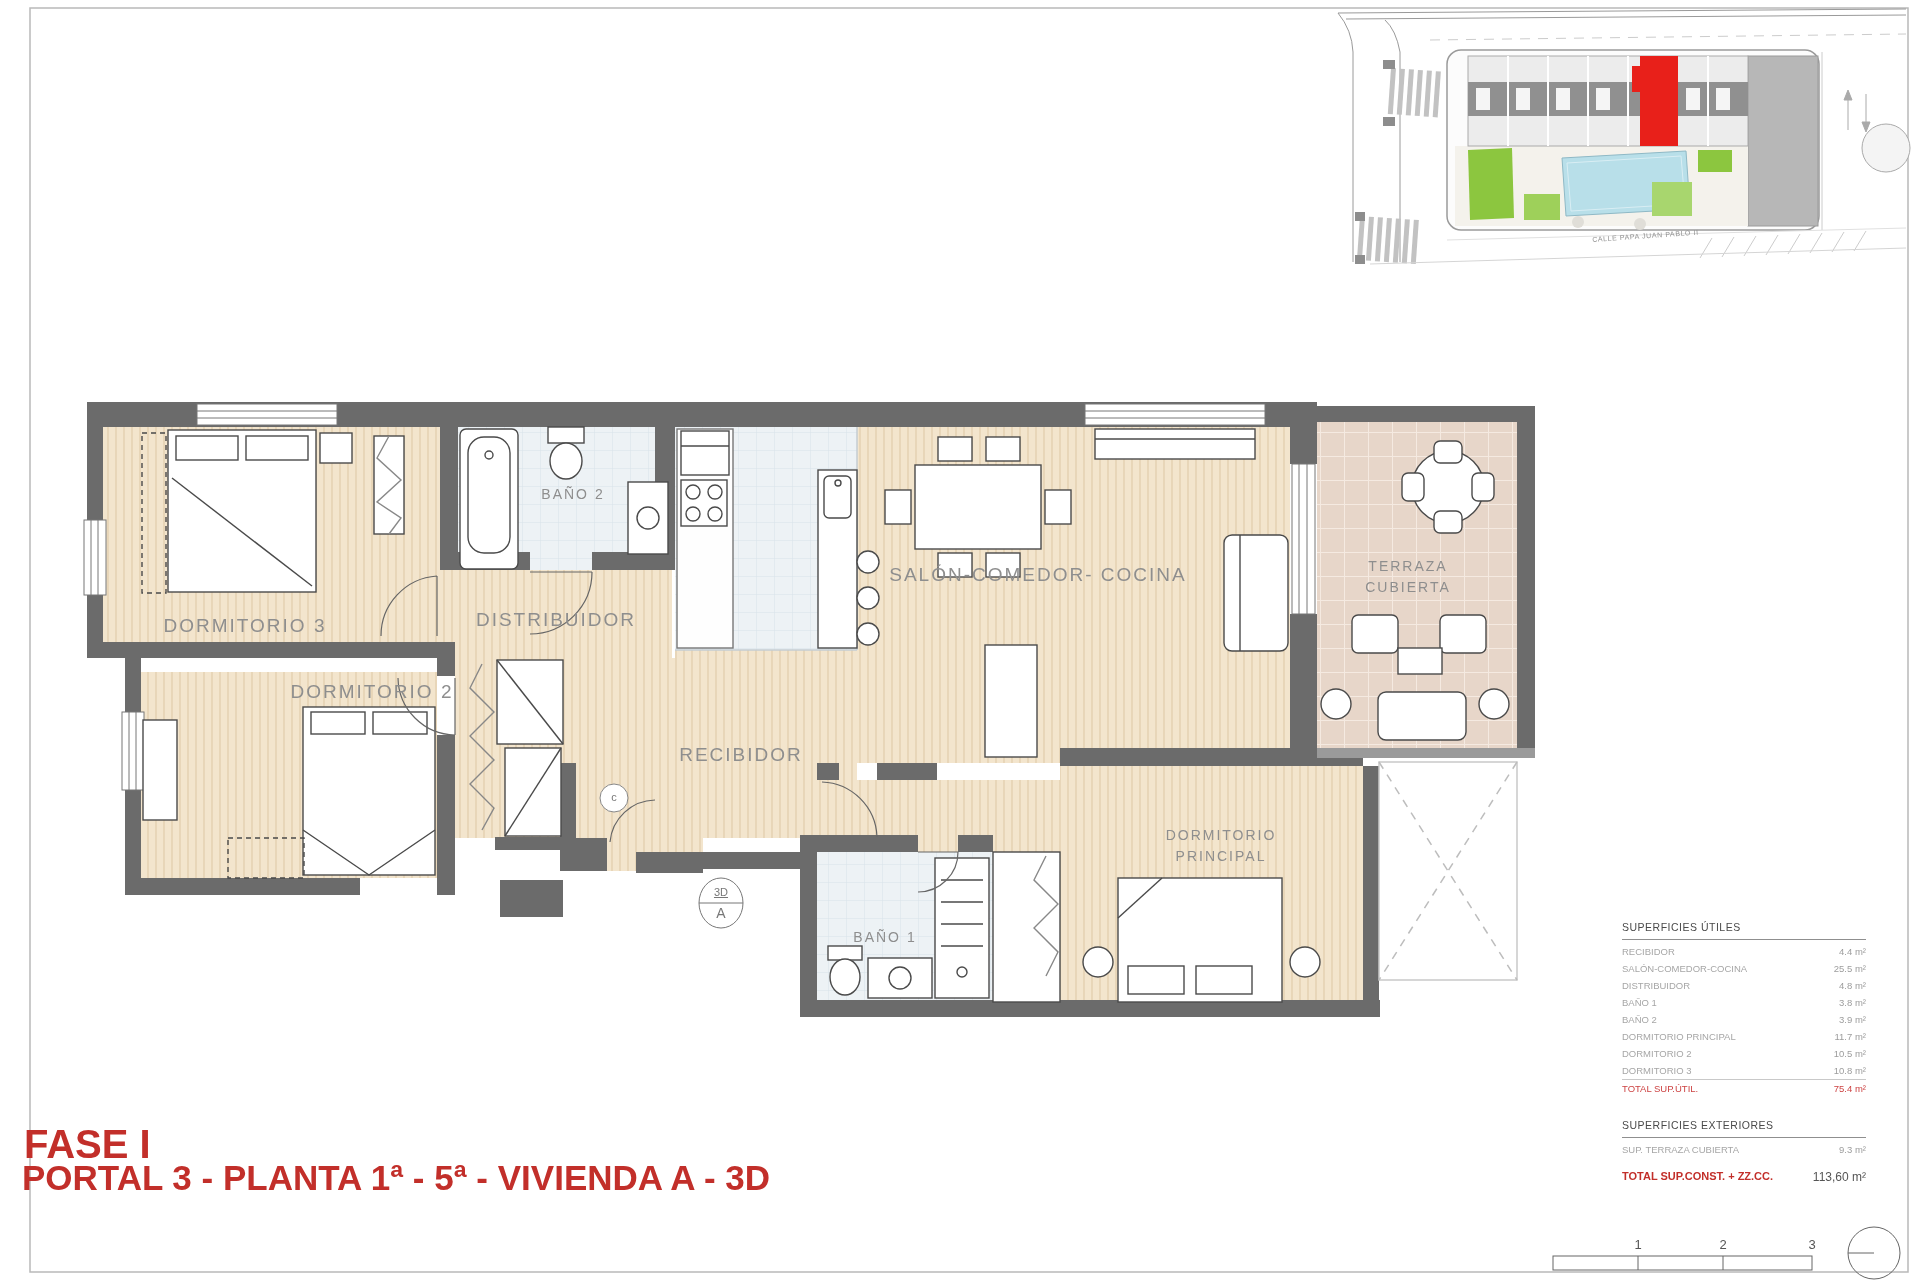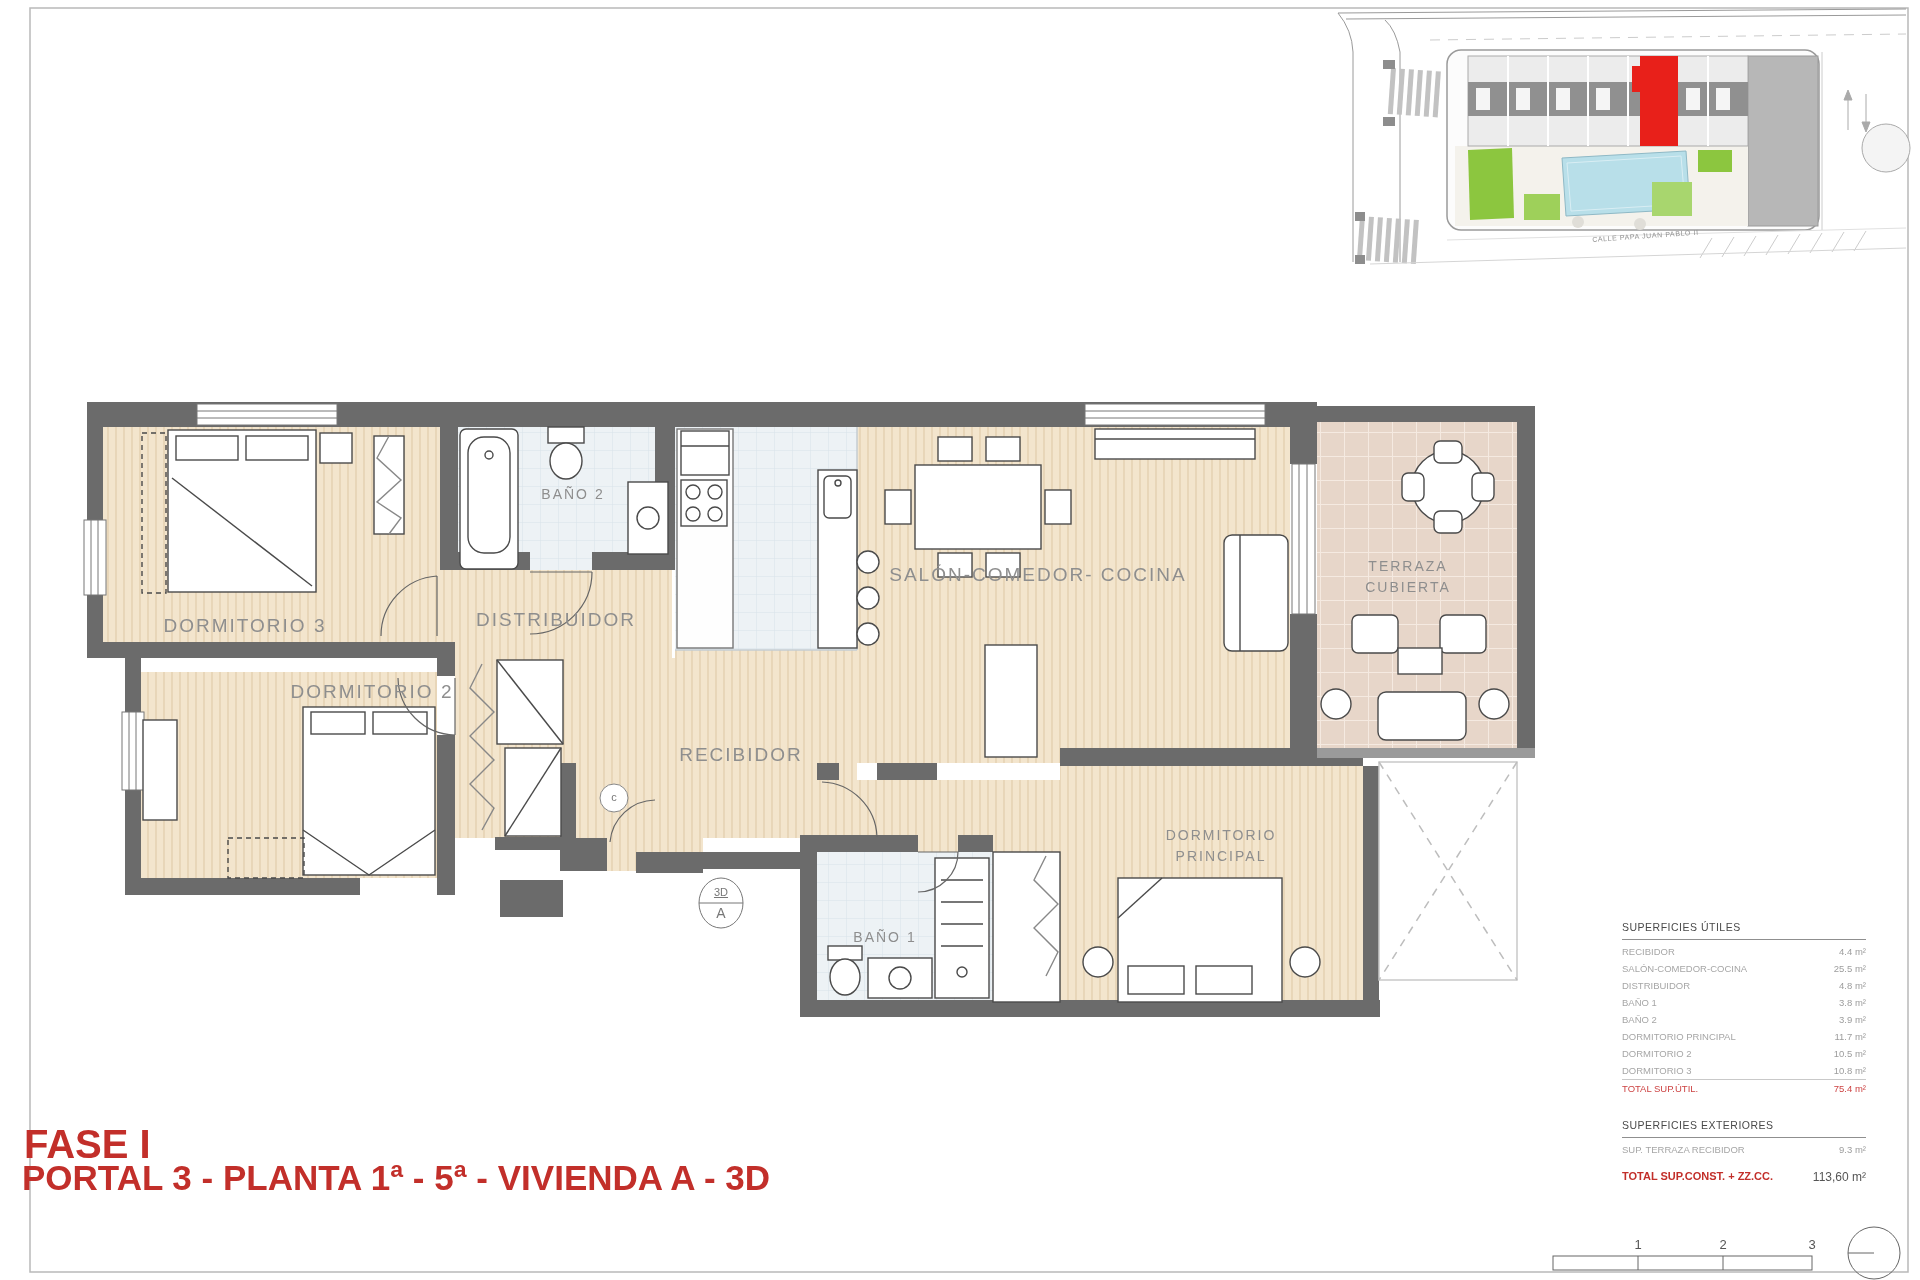--- a/index.html
+++ b/index.html
@@ -405,21 +405,21 @@
       <span>DORMITORIO 3</span>
       <span class="val">10.8 m²</span>
     </div>
   <div class="srow total">
       <span>TOTAL SUP.ÚTIL.</span>
       <span class="val">75.4 m²</span>
     </div>
   <div class="tbl-gap"></div>
   <div class="tbl-header">SUPERFICIES EXTERIORES</div>
   <div class="srow">
-      <span>SUP. TERRAZA RECIBIDOR</span>
+      <span>SUP. TERRAZA CUBIERTA</span>
       <span class="val">9.3 m²</span>
     </div>
   <div id="grand-total">
       <span>TOTAL SUP.CONST. + ZZ.CC.</span>
       <span class="val">113,60 m²</span>
     </div>
 </div>
 
 <div id="title1" class="title-line">FASE I</div>
 <div id="title2" class="title-line">PORTAL 3 - PLANTA 1ª - 5ª - VIVIENDA A - 3D</div>

